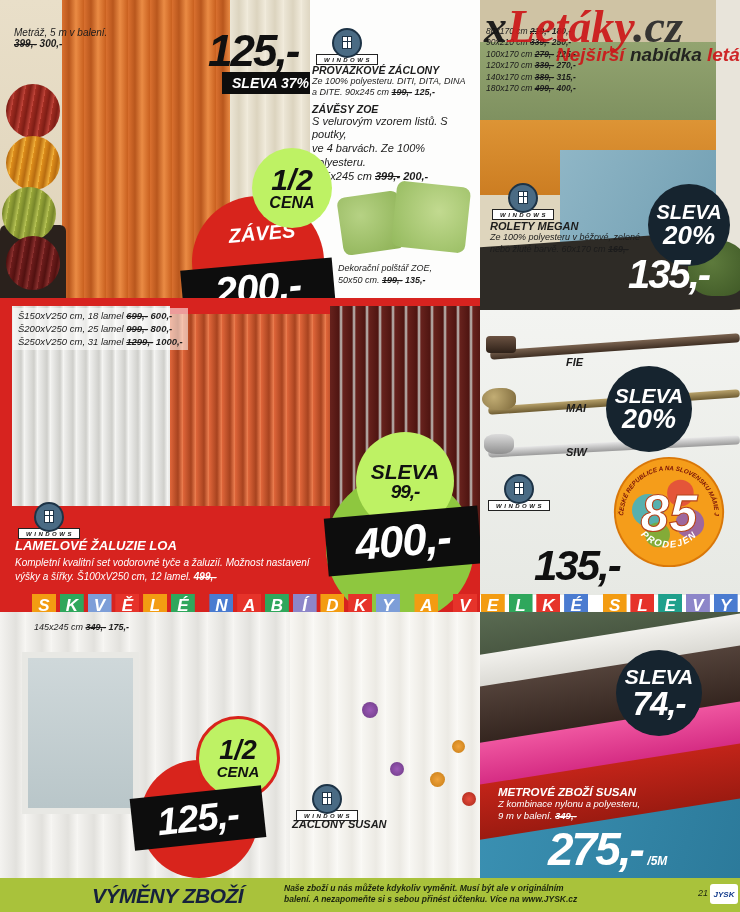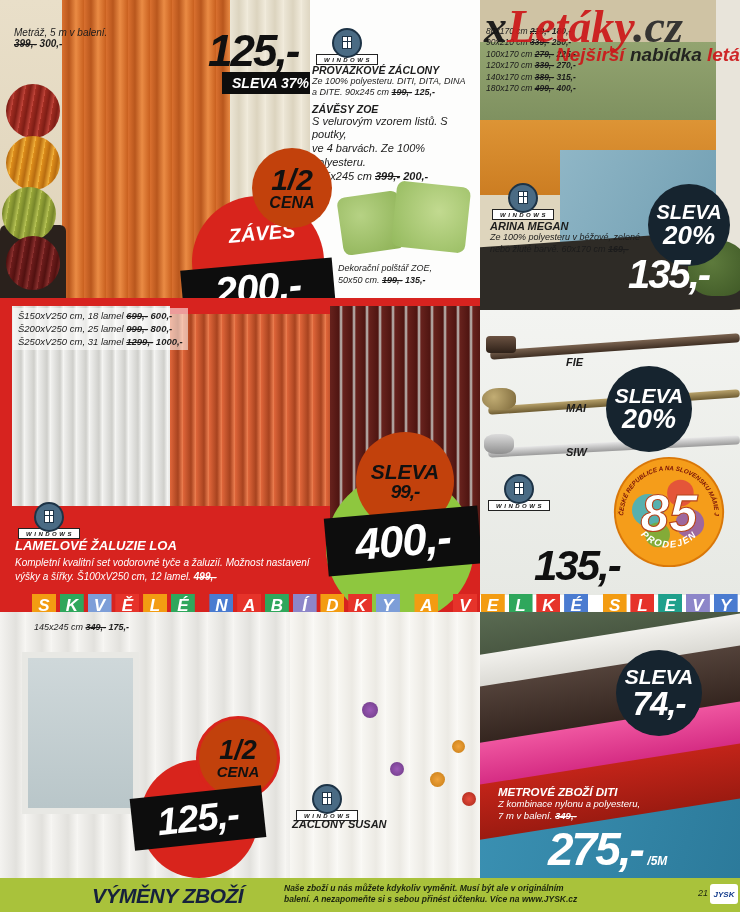--- a/index.html
+++ b/index.html
@@ -15,21 +15,21 @@
   .winlogo .pane{position:absolute;left:8px;top:6px;width:10px;height:13px;background:#fff;
     border:1px solid #1d3346;box-sizing:border-box;
     background-image:linear-gradient(#1d3346,#1d3346),linear-gradient(#1d3346,#1d3346);
     background-size:1px 100%,100% 1px;background-position:center,center 4px;background-repeat:no-repeat;}
   .winlogo .box{background:#fff;border:1px solid #222;font-size:6px;font-weight:bold;
     letter-spacing:2.5px;padding:2px 0 1px 2px;color:#111;position:relative;z-index:1;}
   
   .circle{border-radius:50%;display:flex;flex-direction:column;align-items:center;justify-content:center;
     text-align:center;line-height:1;}
   .navy{background:#16242f;color:#fff;font-weight:800;}
-  .yellow{background:#c2410c;color:#111;font-weight:800;}
+  .yellow{background:#bef264;color:#111;font-weight:800;}
   .blackbar{background:#0d0d0d;color:#fff;font-weight:800;display:flex;align-items:center;
     justify-content:center;letter-spacing:-1px;}
   .price-big{font-weight:800;letter-spacing:-2px;color:#101010;}
   .pennant{width:24px;height:32px;color:#fff;font-weight:800;font-size:17px;text-align:center;
     padding-top:2px;box-sizing:border-box;
     clip-path:polygon(0 0,100% 0,100% 100%,50% 72%,0 100%);}
   .pspace{width:7px;height:4px;}
   .prow{white-space:nowrap;}
   .txt{color:#1c1c1c;}
 </style>
@@ -122,21 +122,21 @@
     <div class="prow"><span>180x170 cm</span> <b class="old">499,-</b> <b>400,-</b></div>
   </div>
 
   <div class="abs winlogo" style="left:492px;top:183px;">
     <div class="circ">
         <div class="pane"></div>
       </div>
     <div class="box"><span>WINDOWS</span></div>
   </div>
   <div class="abs txt" style="left:490px;top:220px;width:170px;">
-    <div style="font-size:11px;font-weight:800;">ARINA MEGAN</div>
+    <div style="font-size:11px;font-weight:800;">ROLETY MEGAN</div>
     <div style="font-size:9px;line-height:1.3;">
       <span>Ze 100% polyesteru v béžové, zelené</span><br>
       <span>nebo žluté barvě. 60x170 cm</span>
       <b class="old">169,-</b>
     </div>
   </div>
   <div class="abs circle navy" style="left:648px;top:184px;width:82px;height:82px;">
     <div style="font-size:20px;">SLEVA</div>
     <div style="font-size:26px;">20%</div>
   </div>
@@ -294,24 +294,24 @@
     <div class="abs" style="left:-40px;top:48px;width:420px;height:58px;transform:rotate(-9deg);background:linear-gradient(#53423a,#33241e);"></div>
     <div class="abs" style="left:-40px;top:104px;width:420px;height:44px;transform:rotate(-9deg);background:linear-gradient(#ef56a0,#d42a82);"></div>
     <div class="abs" style="left:-40px;top:146px;width:420px;height:58px;transform:rotate(-9deg);background:linear-gradient(#c22419,#991a10);"></div>
     <div class="abs" style="left:-40px;top:200px;width:440px;height:120px;transform:rotate(-9deg);background:linear-gradient(115deg,#3c93b5,#246e8e);"></div>
   </div>
   <div class="abs circle navy" style="left:616px;top:650px;width:86px;height:86px;">
     <div style="font-size:21px;">SLEVA</div>
     <div style="font-size:33px;letter-spacing:-1px;">74,-</div>
   </div>
   <div class="abs" style="left:498px;top:786px;width:220px;color:#fff;">
-    <div style="font-size:11.5px;font-weight:800;">METROVÉ ZBOŽÍ DITI</div>
+    <div style="font-size:11.5px;font-weight:800;">METROVÉ ZBOŽÍ SUSAN</div>
     <div style="font-size:9.5px;line-height:1.3;">
       <span>Z kombinace nylonu a polyesteru,</span><br>
-      <span>7 m v balení.</span>
+      <span>9 m v balení.</span>
       <b class="old">349,-</b>
     </div>
   </div>
   <div class="abs" style="left:548px;top:822px;color:#fff;white-space:nowrap;">
     <span class="price-big" style="color:#fff;font-size:46px;">275,-</span>
     <span style="font-size:12px;font-weight:800;">/5M</span>
   </div>
 
   <div class="abs" style="left:0;top:878px;width:740px;height:34px;background:#a9c23b;"></div>
   <div class="abs" style="left:284px;top:883px;font-size:8.5px;font-weight:bold;color:#1d260f;line-height:1.35;">

